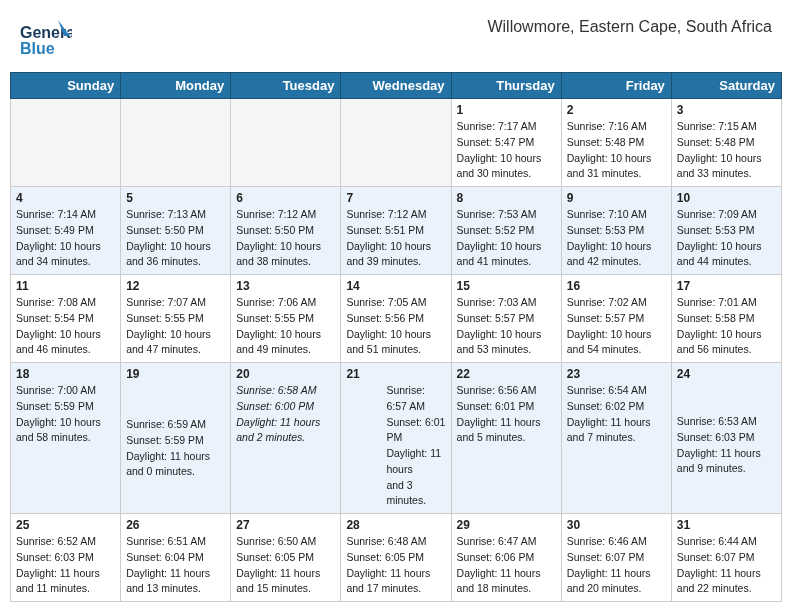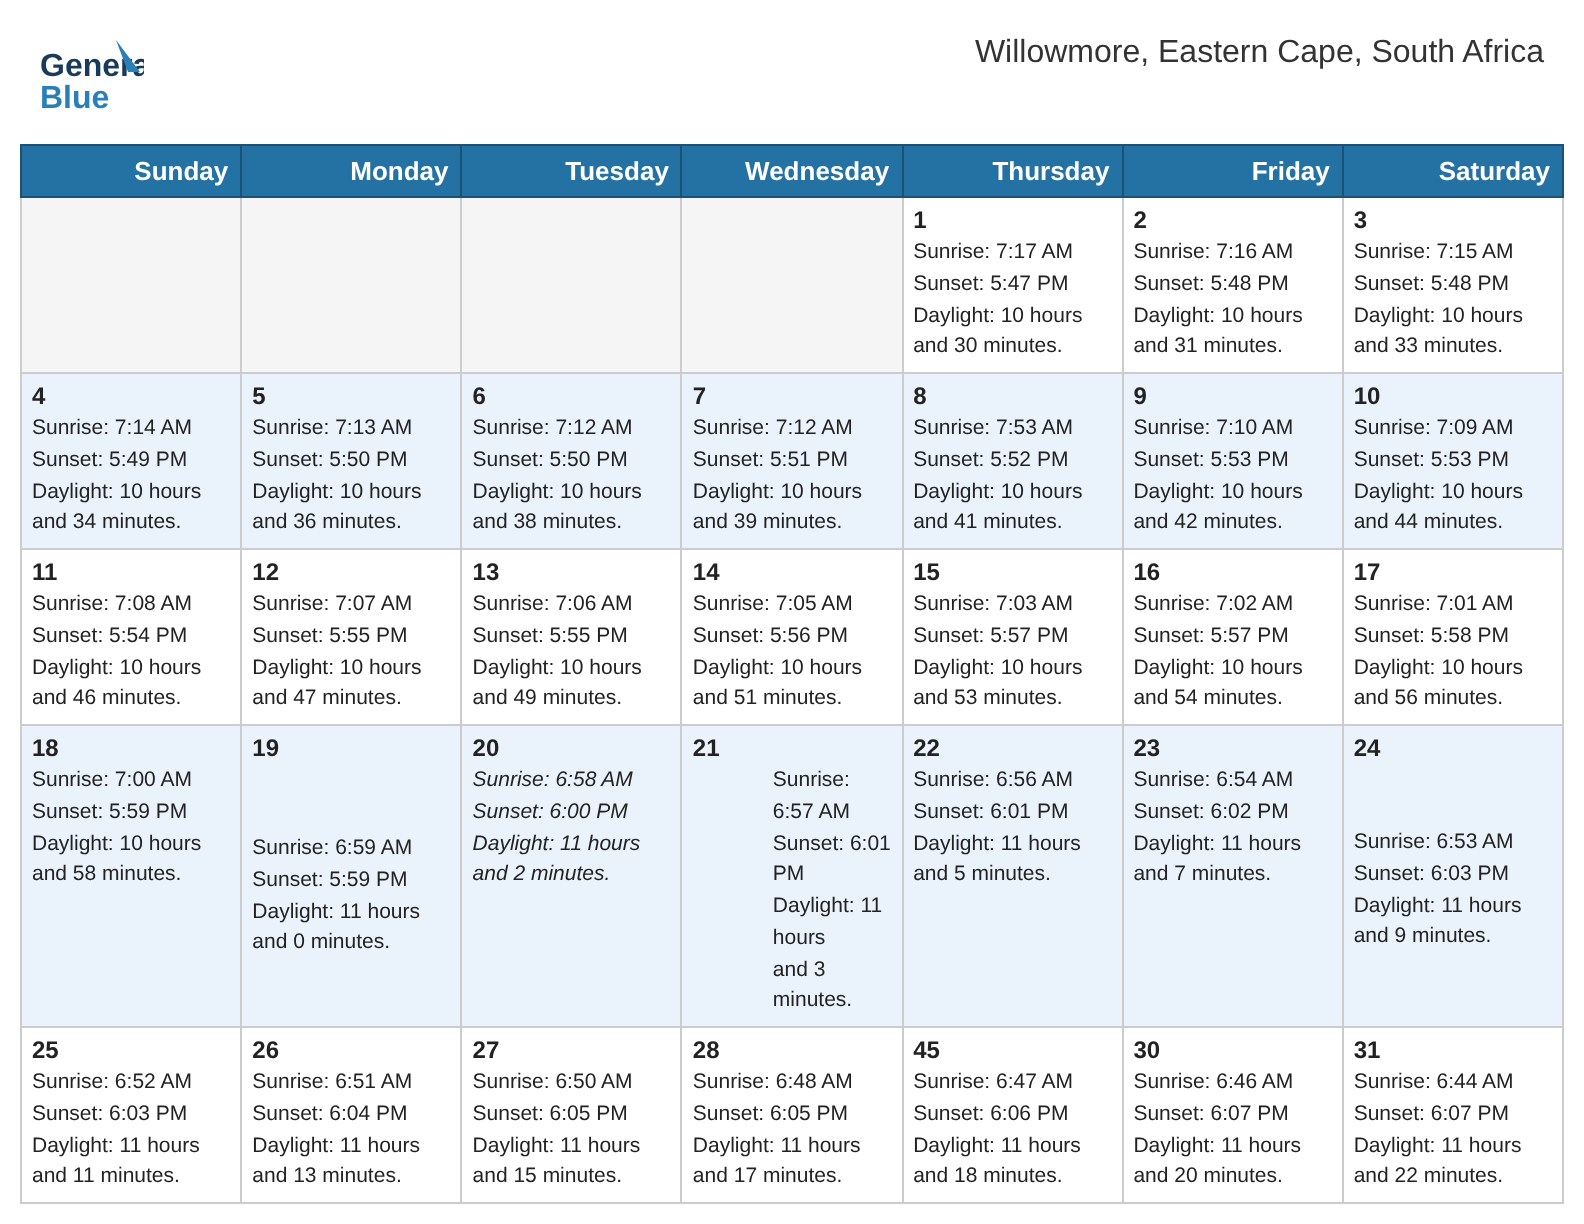--- a/index.html
+++ b/index.html
@@ -307,21 +307,21 @@
 and 15 minutes.</div>
         </td>
         <td>
           <span class="day-num">28</span>
           <div class="day-info" style="white-space: pre-line;">Sunrise: 6:48 AM
 Sunset: 6:05 PM
 Daylight: 11 hours
 and 17 minutes.</div>
         </td>
         <td>
-          <span class="day-num">45</span>
+          <span class="day-num">29</span>
           <div class="day-info" style="white-space: pre-line;">Sunrise: 6:47 AM
 Sunset: 6:06 PM
 Daylight: 11 hours
 and 18 minutes.</div>
         </td>
         <td>
           <span class="day-num">30</span>
           <div class="day-info" style="white-space: pre-line;">Sunrise: 6:46 AM
 Sunset: 6:07 PM
 Daylight: 11 hours

